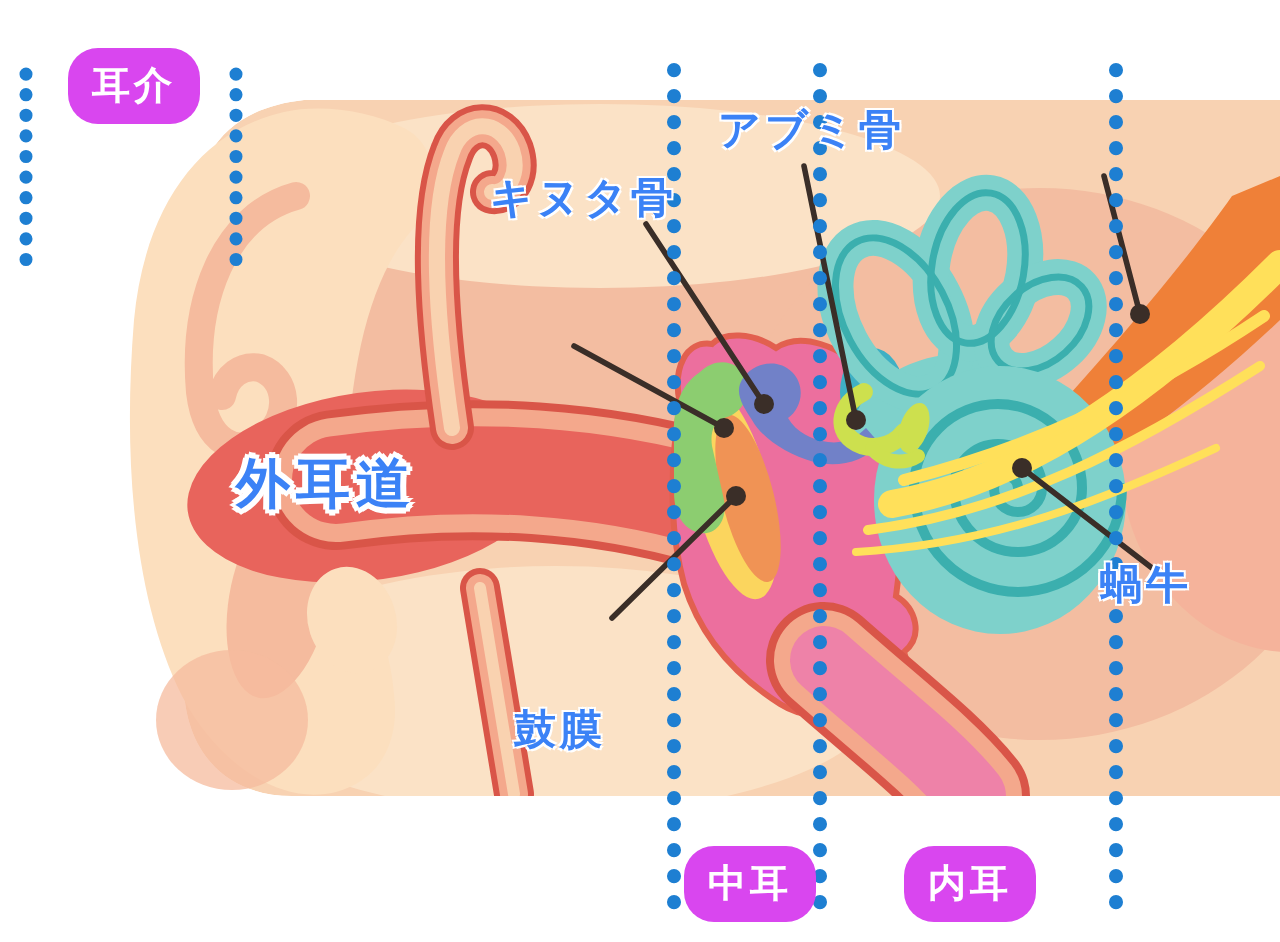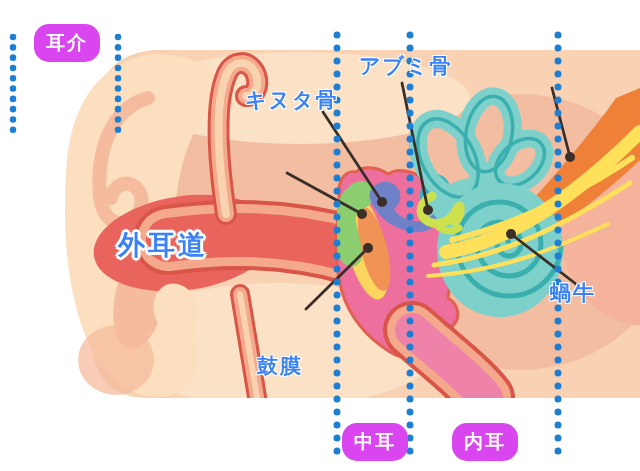--- a/index.html
+++ b/index.html
@@ -10,20 +10,21 @@
   .stage svg{position:absolute;left:0;top:0;}
   .plabel{
     position:absolute;color:#3b82f6;font-size:21px;font-weight:700;letter-spacing:2px;
     white-space:nowrap;line-height:1.1;
     text-shadow:-1px -1px 0 #fff,1px -1px 0 #fff,-1px 1px 0 #fff,1px 1px 0 #fff;
   }
   .plabel.big{
     font-size:27px;letter-spacing:3px;
     text-shadow:-2px -2px 0 #fff,2px -2px 0 #fff,-2px 2px 0 #fff,2px 2px 0 #fff,
                  3px 0 0 #fff,-3px 0 0 #fff,0 3px 0 #fff,0 -3px 0 #fff;
+    font-family:Liberation Mono, monospace;
   }
   .badge{
     position:absolute;width:66px;height:38px;border-radius:15px;background:#d946ef;
     color:#ffffff;font-size:19px;font-weight:700;letter-spacing:2px;
     display:flex;align-items:center;justify-content:center;
   }
 </style>
 </head>
 <body>
 

